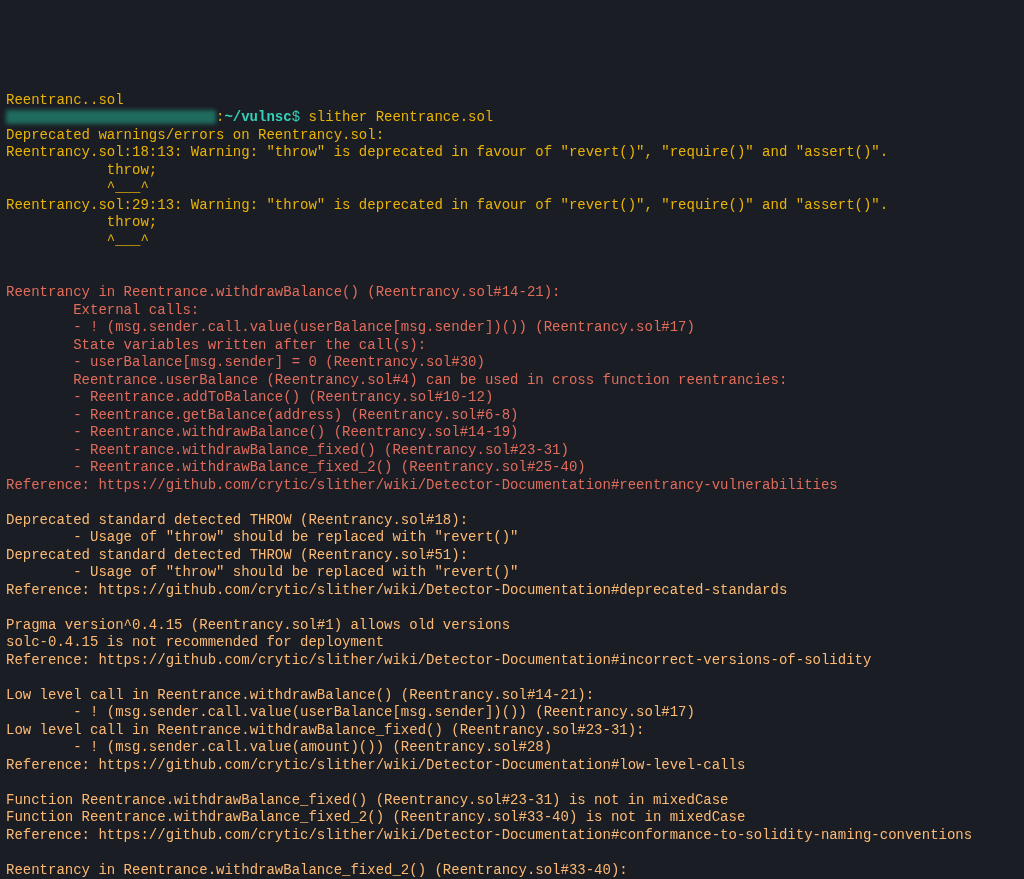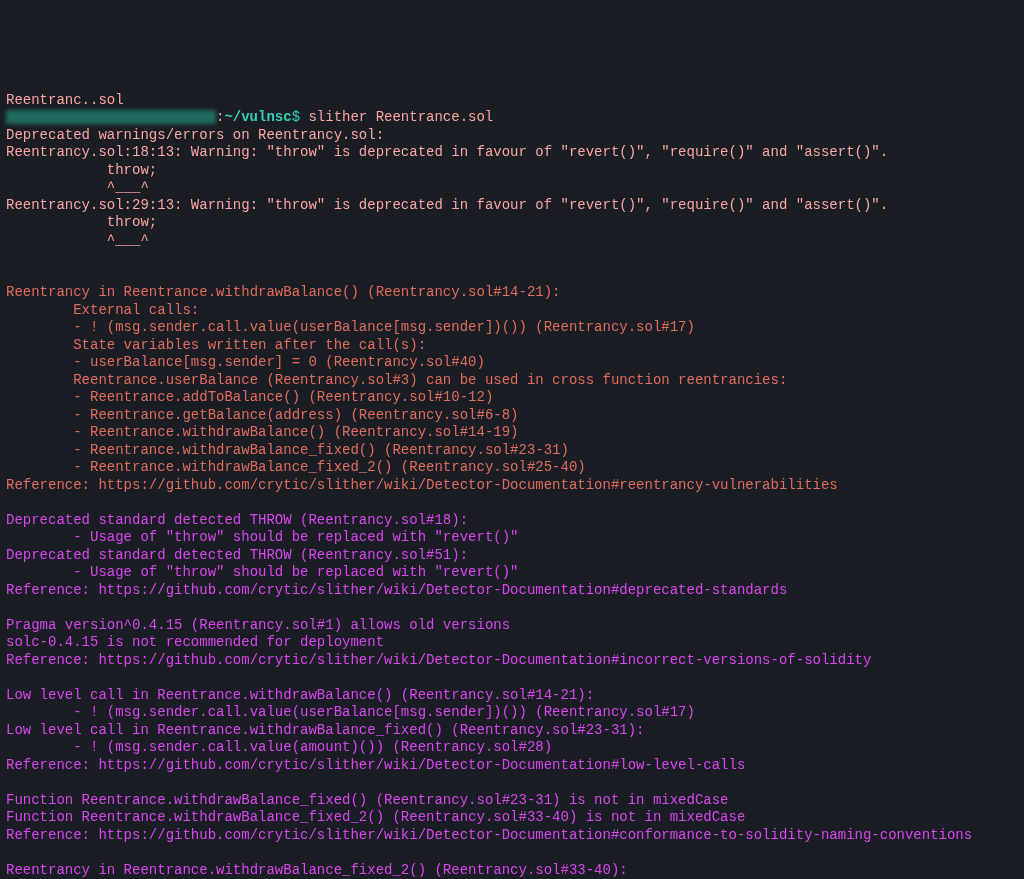--- a/index.html
+++ b/index.html
@@ -8,23 +8,23 @@
     font-family: "Consolas", "Monaco", "Courier New", monospace;
     font-size: 14px;
     line-height: 1.25;
     color: #d4d4d4;
     padding: 4px 6px;
     white-space: pre;
     width: 1024px;
     height: 879px;
     overflow: hidden;
   }
-  .white { color: #fca5a5; }
+  .white { color: #eab308; }
   .red { color: #e06c5c; text-align: right; }
-  .teal { color: #d946ef; }
+  .teal { color: #fdba74; }
   .prompt-path { color: #35d0b8; font-weight: bold; margin-top: 8px; }
   .prompt-dollar { color: #35d0b8; }
   .redacted {
     display: inline-block;
     background: #1f6b5e;
     filter: blur(2px);
     -webkit-filter: blur(2px);
     height: 14px;
     vertical-align: middle;
   }
@@ -43,22 +43,22 @@
 <span class="white">            ^___^</span>
 <span class="white">Reentrancy.sol:29:13: Warning: "throw" is deprecated in favour of "revert()", "require()" and "assert()".</span>
 <span class="white">            throw;</span>
 <span class="white">            ^___^</span>
 
 
 <span><span class="red">Reentrancy in Reentrance.withdrawBalance() (Reentrancy.sol#14-21):</span>
 <span class="red">        External calls:</span>
 <span class="red">        - ! (msg.sender.call.value(userBalance[msg.sender])()) (Reentrancy.sol#17)</span>
 <span class="red">        State variables written after the call(s):</span>
-<span class="red">        - userBalance[msg.sender] = 0 (Reentrancy.sol#40)</span>
-<span class="red">        Reentrance.userBalance (Reentrancy.sol#3) can be used in cross function reentrancies:</span>
+<span class="red">        - userBalance[msg.sender] = 0 (Reentrancy.sol#30)</span>
+<span class="red">        Reentrance.userBalance (Reentrancy.sol#4) can be used in cross function reentrancies:</span>
 <span class="red">        - Reentrance.addToBalance() (Reentrancy.sol#10-12)</span>
 <span class="red">        - Reentrance.getBalance(address) (Reentrancy.sol#6-8)</span>
 <span class="red">        - Reentrance.withdrawBalance() (Reentrancy.sol#14-19)</span>
 <span class="red">        - Reentrance.withdrawBalance_fixed() (Reentrancy.sol#23-31)</span>
 <span class="red">        - Reentrance.withdrawBalance_fixed_2() (Reentrancy.sol#25-40)</span>
 <span class="red">Reference: https://github.com/crytic/slither/wiki/Detector-Documentation#reentrancy-vulnerabilities</span></span>
 
 <span><span class="teal">Deprecated standard detected THROW (Reentrancy.sol#18):</span>
 <span class="teal">        - Usage of "throw" should be replaced with "revert()"</span>
 <span class="teal">Deprecated standard detected THROW (Reentrancy.sol#51):</span>

